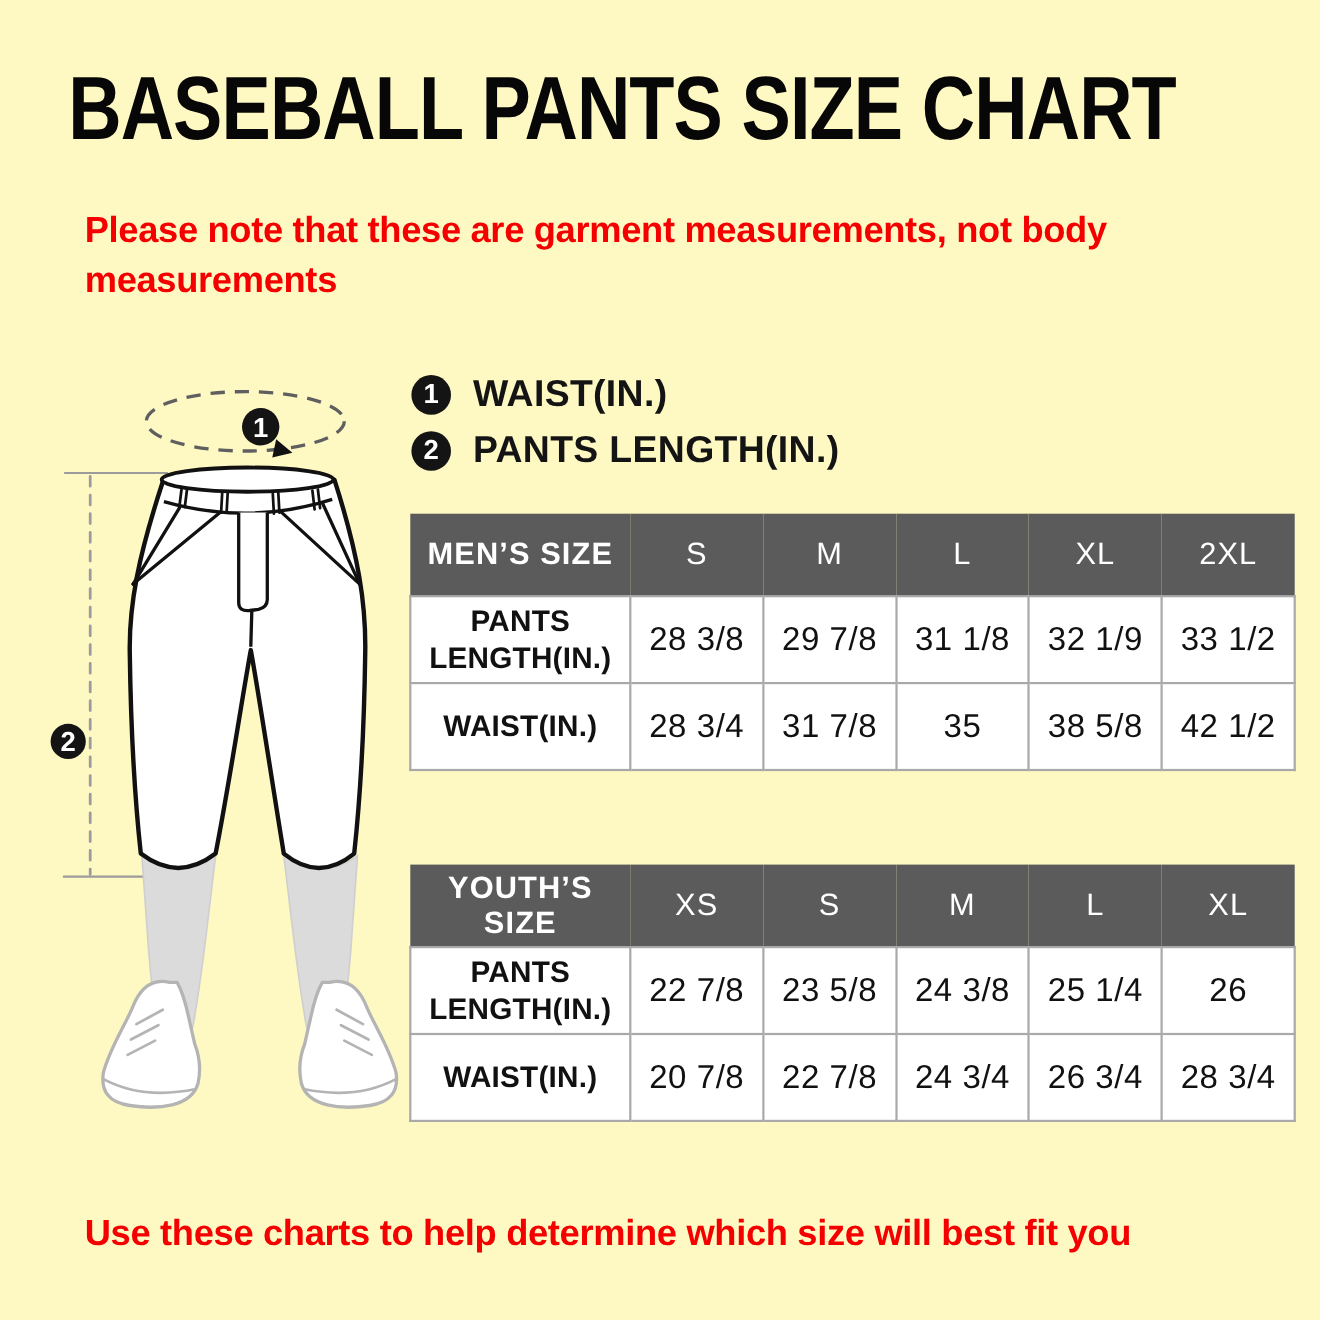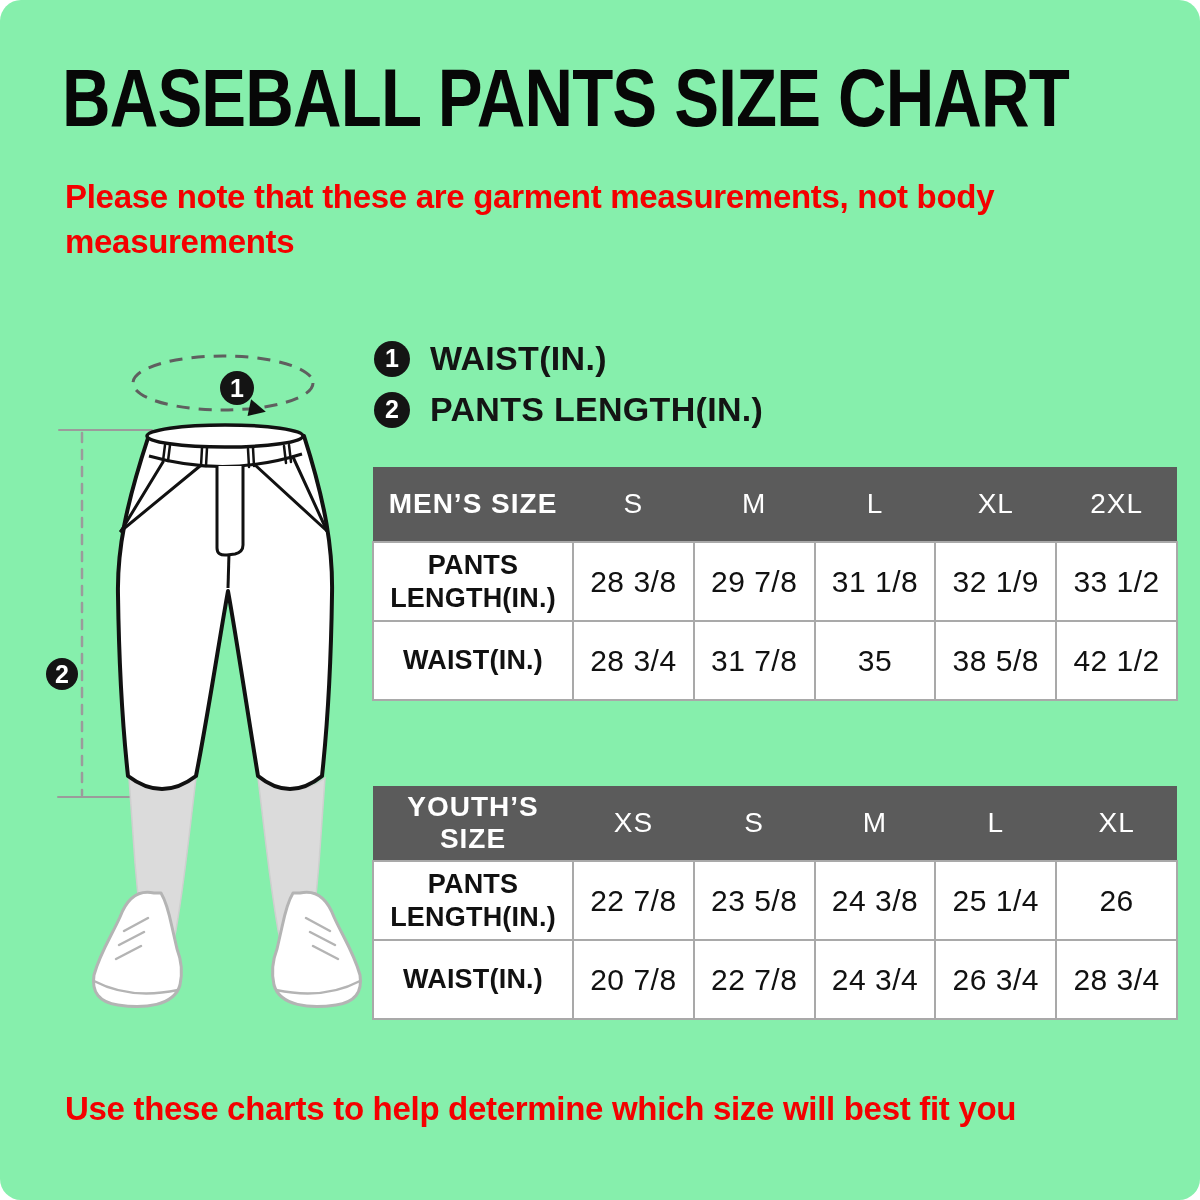--- a/index.html
+++ b/index.html
@@ -1,28 +1,28 @@
 <!DOCTYPE html>
 <html><head>
 <meta charset="utf-8">
 <style>
   html,body { margin:0; padding:0; background:#ffffff; }
   .page {
-    position:relative; width:1200px; height:1200px; background:#86efac;
-    font-family:"Liberation Sans","DejaVu Sans",sans-serif; overflow:hidden;border-radius:21px;
+    position:relative; width:1200px; height:1200px; background:#fef9c3;
+    font-family:"Liberation Sans","DejaVu Sans",sans-serif; overflow:hidden;
   }
   
   .page-title {
     position:absolute; left:62px; top:52px; margin:0;
     font-size:80px; font-weight:900; color:#070707; letter-spacing:-1px;
     white-space:nowrap; transform:scale(0.84,1.02); transform-origin:left top;
   }
   
   .note {
-    position:absolute; margin:1px; color:#f40000; font-weight:700;
+    position:absolute; margin:13px; color:#f40000; font-weight:700;
     font-size:33px; line-height:1.35; letter-spacing:-0.3px;
   }
   .note-top { left:64px; top:174px; width:950px; }
   .note-bottom { left:64px; top:1086px; width:1120px; white-space:nowrap; }
   
   .legend { position:absolute; left:374px; top:339px; display:flex; flex-direction:column; gap:12px; }
   .legend-item { display:flex; align-items:center; gap:20px; }
   .legend-marker {
     width:36px; height:36px; border-radius:50%; background:#141414; color:#fff;
     font-size:25px; font-weight:700; display:flex; align-items:center; justify-content:center; flex:0 0 36px;

